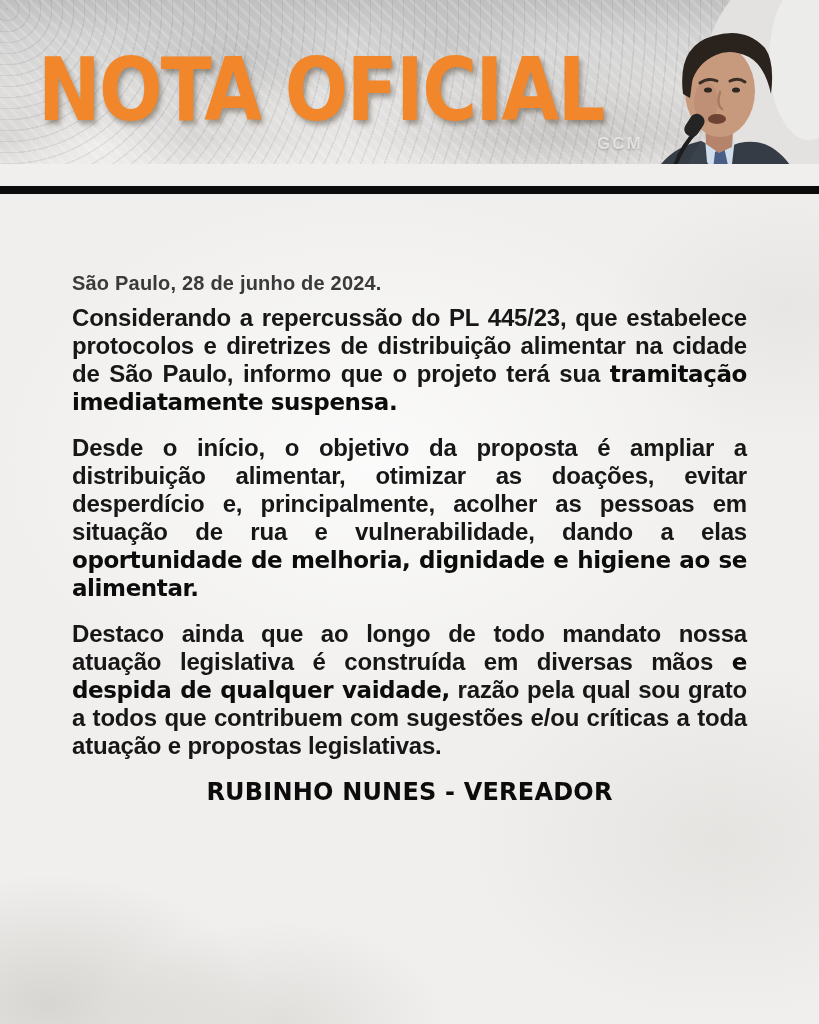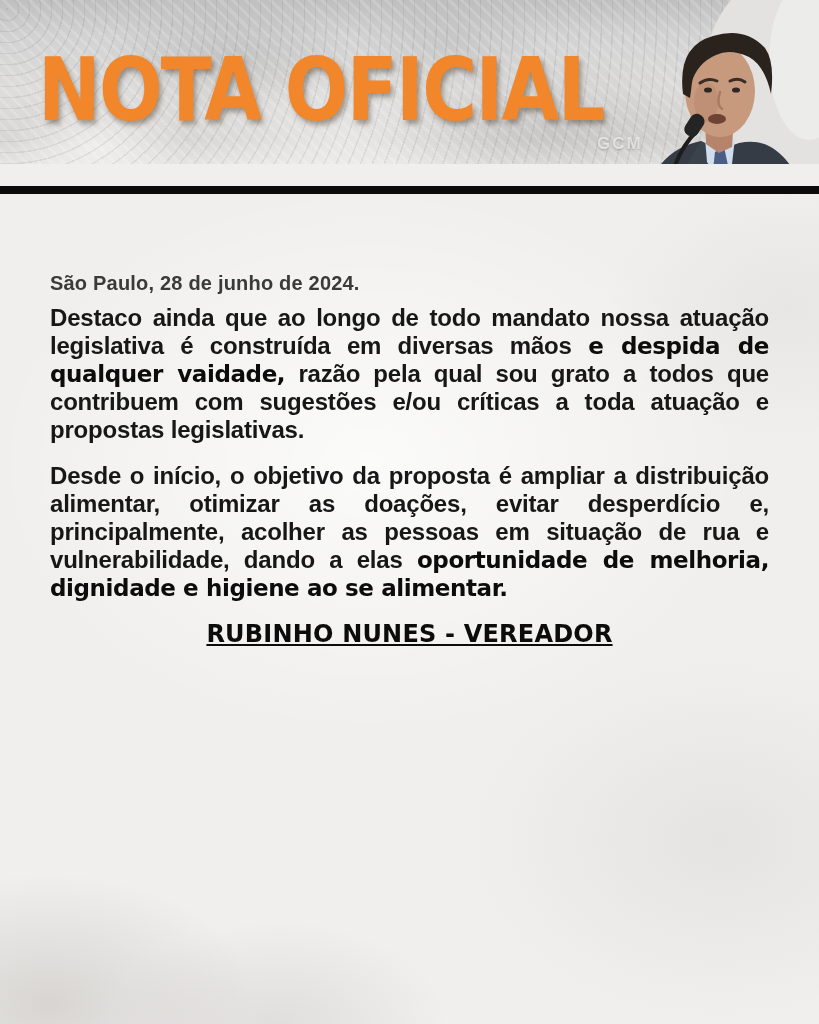--- a/index.html
+++ b/index.html
@@ -48,38 +48,38 @@
     position:absolute;left:597px;top:134px;
     font-weight:700;font-size:17px;letter-spacing:2px;
     color:rgba(255,255,255,0.60);text-shadow:0 1px 2px rgba(120,120,120,0.5);
   }
   .portrait{position:absolute;right:0;top:0;width:206px;height:186px;}
   
   .divider{position:absolute;top:186px;left:0;width:819px;height:8px;background:#0b0b0b;}
   
   .content{
     position:absolute;top:194px;left:0;width:819px;box-sizing:border-box;
-    padding:76px 50px 0;
+    padding:76px 72px 0;
   }
   .dateline{
     margin:0 0 8px;font-weight:700;font-size:20px;line-height:26px;
     color:#3a3a3a;letter-spacing:0.2px;
   }
   .note p{
     margin:0 0 18px;font-weight:700;font-size:24px;line-height:28px;
     color:#171717;text-align:justify;letter-spacing:-0.2px;
   }
   .note strong{
     font-family:"DejaVu Sans","Liberation Sans",sans-serif;
     font-weight:700;font-size:23px;color:#0c0c0c;letter-spacing:-0.4px;
   }
   .signature{
     margin:8px 0 0;text-align:center;
     font-family:"DejaVu Sans","Liberation Sans",sans-serif;
-    font-weight:700;font-size:24px;color:#0c0c0c;letter-spacing:0.2px;text-decoration:underline;
+    font-weight:700;font-size:24px;color:#0c0c0c;letter-spacing:0.2px;
   }
 </style>
 </head>
 <body>
 
 <div class="page">
 
   <div class="header">
     <h1 class="title">NOTA OFICIAL</h1>
     <span class="vest-label">GCM</span>
@@ -116,20 +116,21 @@
       <rect x="74" y="113" width="15" height="24" rx="7" transform="rotate(33 81 125)" fill="#242424"></rect>
     </svg>
   </div>
 
   <div class="divider"></div>
 
   <div class="content">
     <p class="dateline">São Paulo, 28 de junho de 2024.</p>
 
     <div class="note">
+      <p><span>Considerando a repercussão do PL 445/23, que estabelece protocolos e diretrizes de distribuição alimentar na cidade de São Paulo, informo que o projeto terá sua </span><strong>tramitação imediatamente suspensa.</strong></p>
+      <p><span>Desde o início, o objetivo da proposta é ampliar a distribuição alimentar, otimizar as doações, evitar desperdício e, principalmente, acolher as pessoas em situação de rua e vulnerabilidade, dando a elas </span><strong>oportunidade de melhoria, dignidade e higiene ao se alimentar.</strong></p>
       <p><span>Destaco ainda que ao longo de todo mandato nossa atuação legislativa é construída em diversas mãos </span><strong>e despida de qualquer vaidade,</strong><span> razão pela qual sou grato a todos que contribuem com sugestões e/ou críticas a toda atuação e propostas legislativas.</span></p>
-      <p><span>Desde o início, o objetivo da proposta é ampliar a distribuição alimentar, otimizar as doações, evitar desperdício e, principalmente, acolher as pessoas em situação de rua e vulnerabilidade, dando a elas </span><strong>oportunidade de melhoria, dignidade e higiene ao se alimentar.</strong></p>
     </div>
 
     <p class="signature">RUBINHO NUNES - VEREADOR</p>
   </div>
 
 </div>
 
 </body></html>

